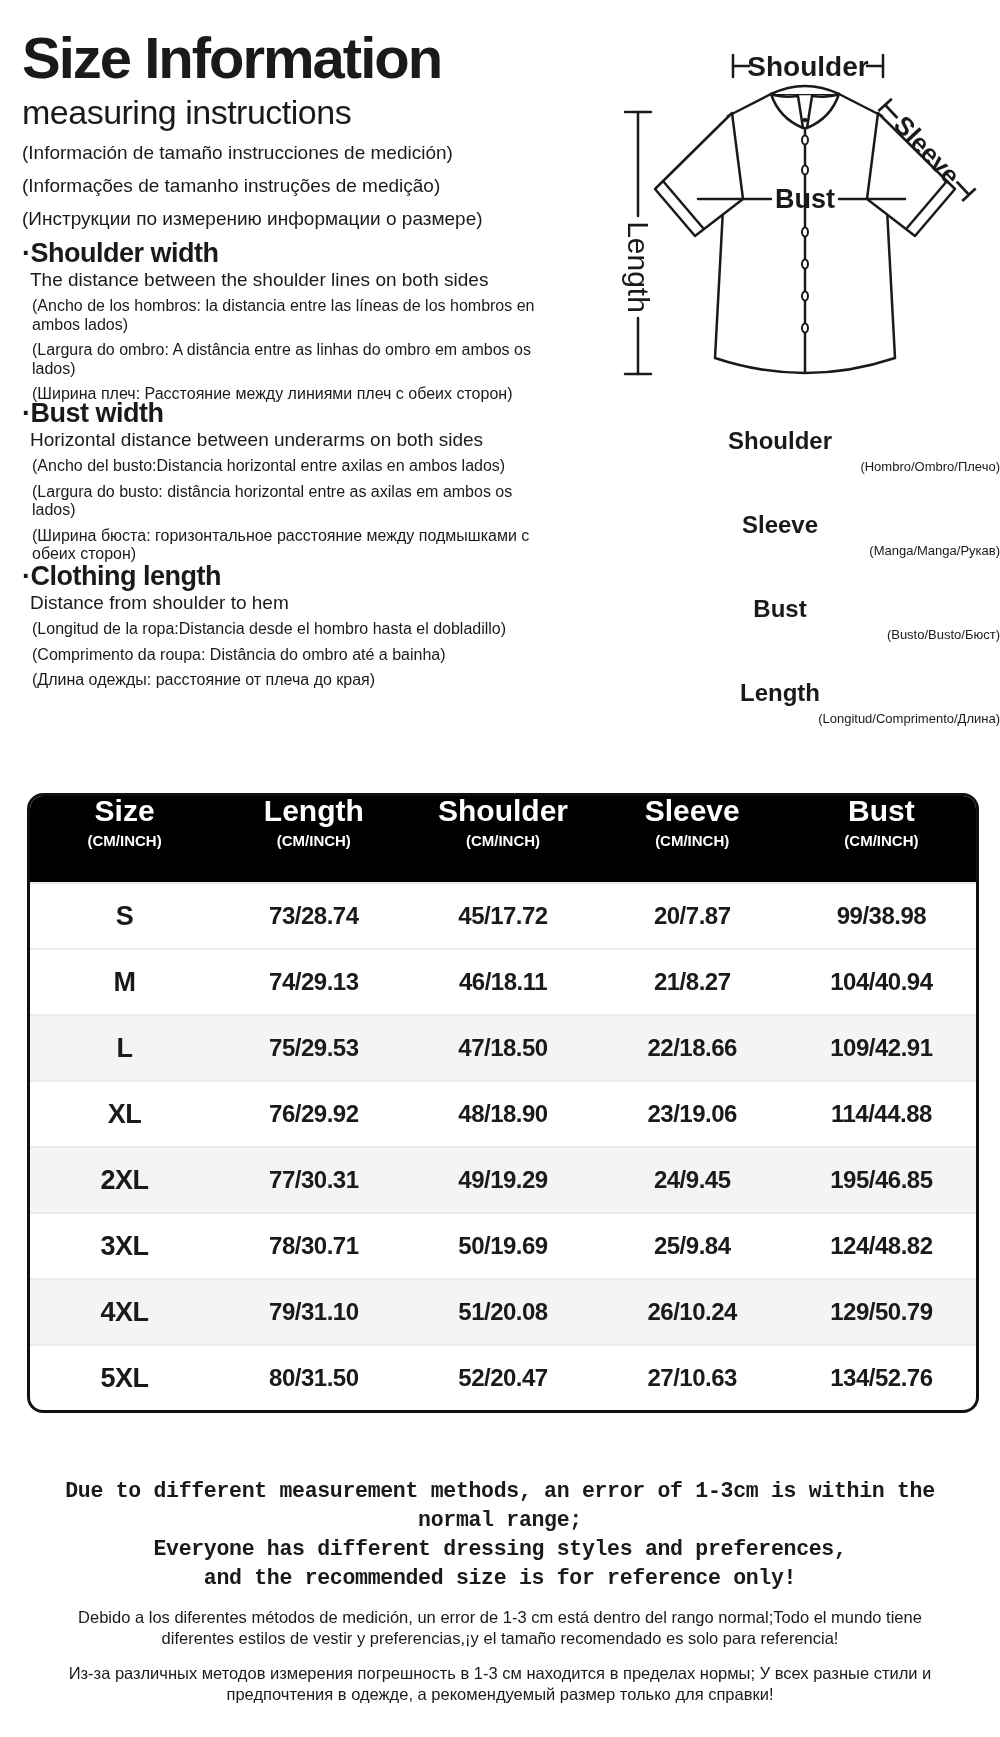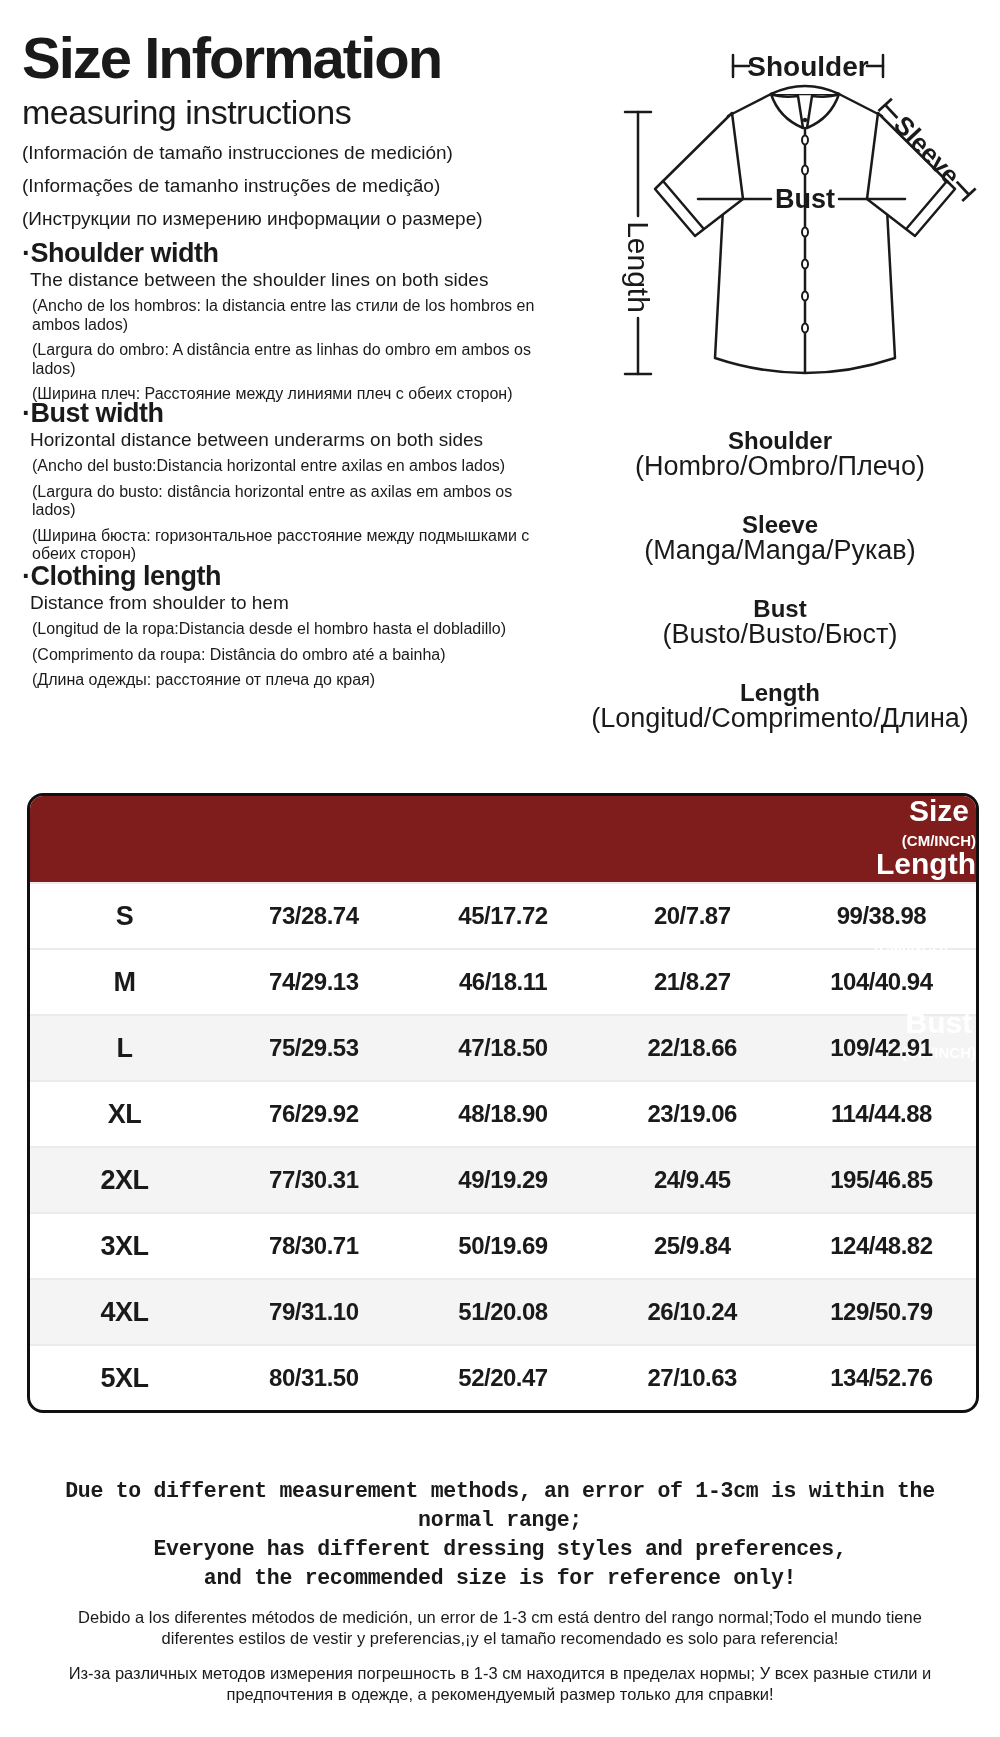--- a/index.html
+++ b/index.html
@@ -21,25 +21,25 @@
   .sec-1 { top:238px; } .sec-2 { top:398px; } .sec-3 { top:561px; }
   .sec-title { font-size:27px; font-weight:bold; letter-spacing:-0.5px; line-height:30px; }
   .sec-desc { font-size:19px; line-height:21px; margin:1px 0 7px 8px; }
   .sec-tr { font-size:16px; line-height:18.5px; margin:0 0 7px 10px; width:520px; }
   
   .diagram { position:absolute; left:565px; top:36px; width:435px; height:354px; }
   .diagram svg { width:100%; height:100%; }
   .legend { position:absolute; left:560px; top:428px; width:440px; text-align:center; }
   .legend-item { margin-bottom:33px; }
   .legend-term { font-size:24px; font-weight:bold; line-height:26px; }
-  .legend-tr { font-size:27px; line-height:25px; }
+  .legend-tr { font-size:13px; line-height:25px;text-align:right; }
   
   .size-table { position:absolute; left:27px; top:793px; width:946px;
     border:3px solid #101010; border-radius:16px; overflow:hidden; background:#fff; }
-  .thead { display:flex; background:#7f1d1d; color:#fff; height:86px; align-items:flex-end;flex-direction:column; }
+  .thead { display:flex; background:#000000; color:#fff; height:86px; align-items:flex-start; }
   .hcell { flex:1; text-align:center; }
   .hlabel { font-size:30px; font-weight:bold; line-height:1; }
   .hunit { font-size:15px; font-weight:bold; margin-top:6px; }
   .trow { display:flex; height:64px; align-items:center; border-top:2px solid #ebebeb; }
   .trow:nth-child(2n+3) { background:#f4f4f4; }
   .tcell { flex:1; text-align:center; font-size:24px; font-weight:bold; letter-spacing:-0.5px; }
   .tcell.size-cell { font-size:27px; }
   
   .notes { position:absolute; left:40px; right:40px; top:1477px; text-align:center; }
   .note-en { font-size:21.5px; font-weight:bold; line-height:29px; letter-spacing:-0.3px;font-family:Liberation Mono, monospace; }
@@ -52,21 +52,21 @@
   <div class="title">Size Information</div>
   <div class="subtitle">measuring instructions</div>
   <div class="subtitle-tr">(Información de tamaño instrucciones de medición)</div>
   <div class="subtitle-tr">(Informações de tamanho instruções de medição)</div>
   <div class="subtitle-tr">(Инструкции по измерению информации о размере)</div>
 </div>
 
 <div class="section sec-1">
   <div class="sec-title">·Shoulder width</div>
   <div class="sec-desc">The distance between the shoulder lines on both sides</div>
-  <div class="sec-tr">(Ancho de los hombros: la distancia entre las стили de los hombros en ambos lados)</div>
+  <div class="sec-tr">(Ancho de los hombros: la distancia entre las líneas de los hombros en ambos lados)</div>
   <div class="sec-tr">(Largura do ombro: A distância entre as linhas do ombro em ambos os lados)</div>
   <div class="sec-tr">(Ширина плеч: Расстояние между линиями плеч с обеих сторон)</div>
 </div>
 
 <div class="section sec-2">
   <div class="sec-title">·Bust width</div>
   <div class="sec-desc">Horizontal distance between underarms on both sides</div>
   <div class="sec-tr">(Ancho del busto:Distancia horizontal entre axilas en ambos lados)</div>
   <div class="sec-tr">(Largura do busto: distância horizontal entre as axilas em ambos os lados)</div>
   <div class="sec-tr">(Ширина бюста: горизонтальное расстояние между подмышками с обеих сторон)</div>

